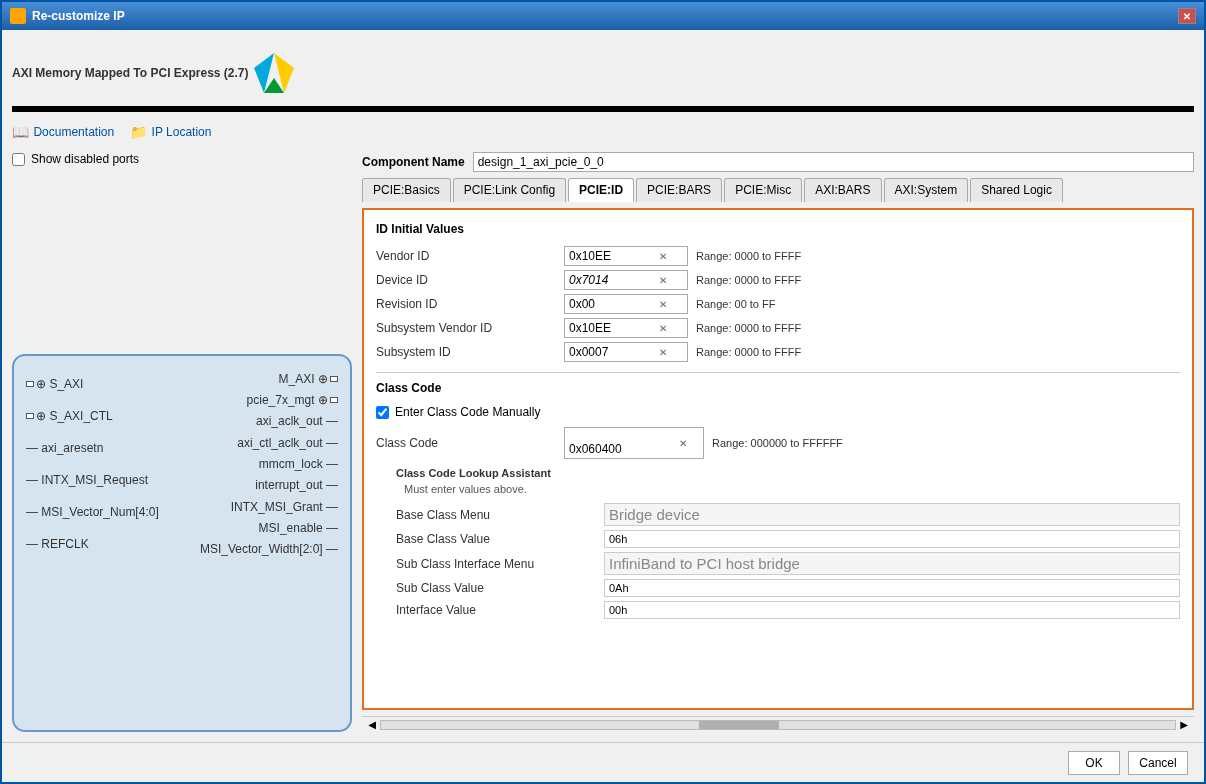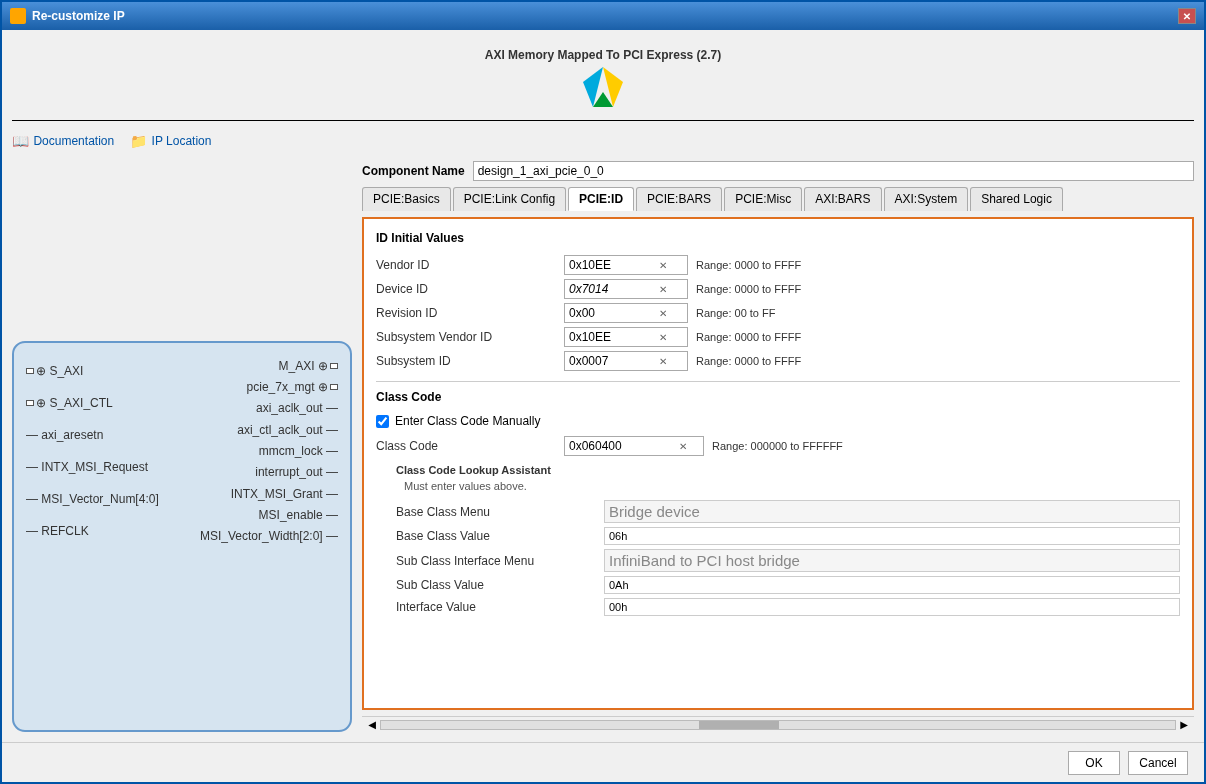--- a/index.html
+++ b/index.html
@@ -21,21 +21,21 @@
     .title-bar-icon { width: 16px; height: 16px; background: #ffa500; border-radius: 2px; }
     .title-bar-controls { display: flex; gap: 2px; }
     .tb-btn { 
       width: 18px; height: 16px; border: 1px solid #888; cursor: pointer;
       display: flex; align-items: center; justify-content: center; font-size: 10px;
       background: #c75050; color: white; font-weight: bold;
     }
 
     .content-area { flex: 1; background: #f0f0f0; display: flex; flex-direction: column; padding: 10px; overflow: hidden; }
 
-    .app-title { font-size: 18px; font-weight: bold; color: #333; padding: 8px 0; border-bottom: 1px solid #000000; margin-bottom: 8px; display: flex; align-items: center; flex-direction: column; }
+    .app-title { font-size: 18px; font-weight: bold; color: #333; padding: 8px 0; border-bottom: 6px solid #000000; margin-bottom: 8px; display: flex; align-items: center; }
 
     .toolbar { display: flex; gap: 16px; padding: 4px 0; margin-bottom: 8px; }
     .toolbar-item { display: flex; align-items: center; gap: 4px; cursor: pointer; color: #0054a6; text-decoration: none; }
 
     .main-area { flex: 1; display: flex; gap: 10px; overflow: hidden; }
 
     .left-panel { width: 340px; flex-shrink: 0; display: flex; flex-direction: column; gap: 8px; }
     .checkbox-row { display: flex; align-items: center; gap: 6px; }
     .component-box {
       flex: 1;
@@ -160,20 +160,24 @@
       </div>
       <div class="toolbar-item">
         <span style="font-size:14px;">📁</span>
         <span>IP Location</span>
       </div>
     </div>
 
     <div class="main-area">
 
       <div class="left-panel">
+        <div class="checkbox-row">
+          <input type="checkbox" style="">
+          <span>Show disabled ports</span>
+        </div>
 
         <div class="component-box">
           <div class="component-inner">
             <div class="comp-left">
               <div class="comp-port">
                 <div class="port-connector"></div>
                 <span>⊕ S_AXI</span>
               </div>
               <div class="comp-port">
                 <div class="port-connector"></div>
@@ -317,21 +321,21 @@
           <div class="class-section">
             <div class="section-title">Class Code</div>
             <div class="checkbox-label">
               <input type="checkbox" checked="" style="">
               <span>Enter Class Code Manually</span>
             </div>
             <div class="class-form">
               <span class="field-label">Class Code</span>
               <div class="field-row">
                 <div class="field-input" style="width:140px;">
-                  <input type="text" value="0x060400" style="width: 110px; border: none; outline: none;">
+                  <input type="text" value="0x060400" style="width: 110px; border: none; outline: none; margin-top: 12px;">
                   <span class="clear-btn">✕</span>
                 </div>
                 <span class="range-text">Range: 000000 to FFFFFF</span>
               </div>
             </div>
 
             <div class="lookup-section">
               <div class="lookup-title" style="font-weight:bold; margin-bottom:4px;">Class Code Lookup Assistant</div>
               <div class="lookup-note">Must enter values above.</div>
 

